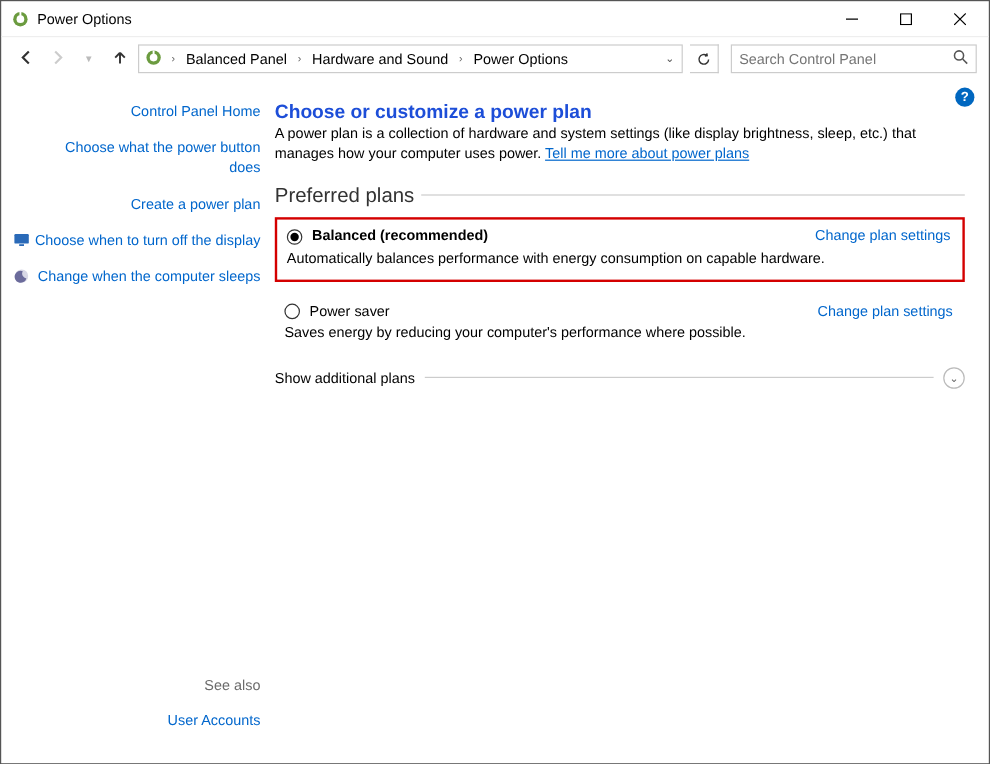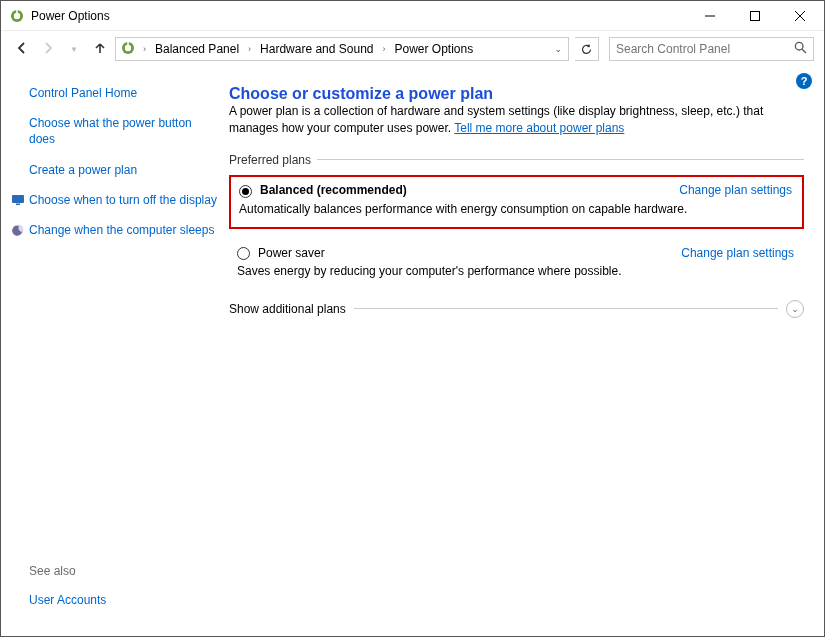--- a/index.html
+++ b/index.html
@@ -101,20 +101,21 @@
     
     .main {
       display: flex;
       height: calc(100% - 66px);
     }
     .sidebar {
       width: 224px;
       padding: 18px 8px 14px 28px;
       display: flex;
       flex-direction: column;
+      text-align: right;
     }
     .sidebar a {
       color: #0066cc;
       text-decoration: none;
       display: block;
       margin-bottom: 14px;
       line-height: 1.35;
       font-size: 12px;
     }
     .sidebar a.with-icon {
@@ -144,21 +145,21 @@
       margin-bottom: 0;
     }
     .para {
       font-size: 12px;
       line-height: 1.4;
       color: #000;
       margin-bottom: 16px;
     }
     .para a { color: #0066cc; text-decoration: underline; }
     .section-label {
-      font-size: 12px;
+      font-size: 17px;
       color: #333;
       display: flex;
       align-items: center;
       gap: 6px;
       margin-bottom: 8px;
     }
     .section-label .line {
       flex: 1;
       height: 1px;
       background: #ccc;

